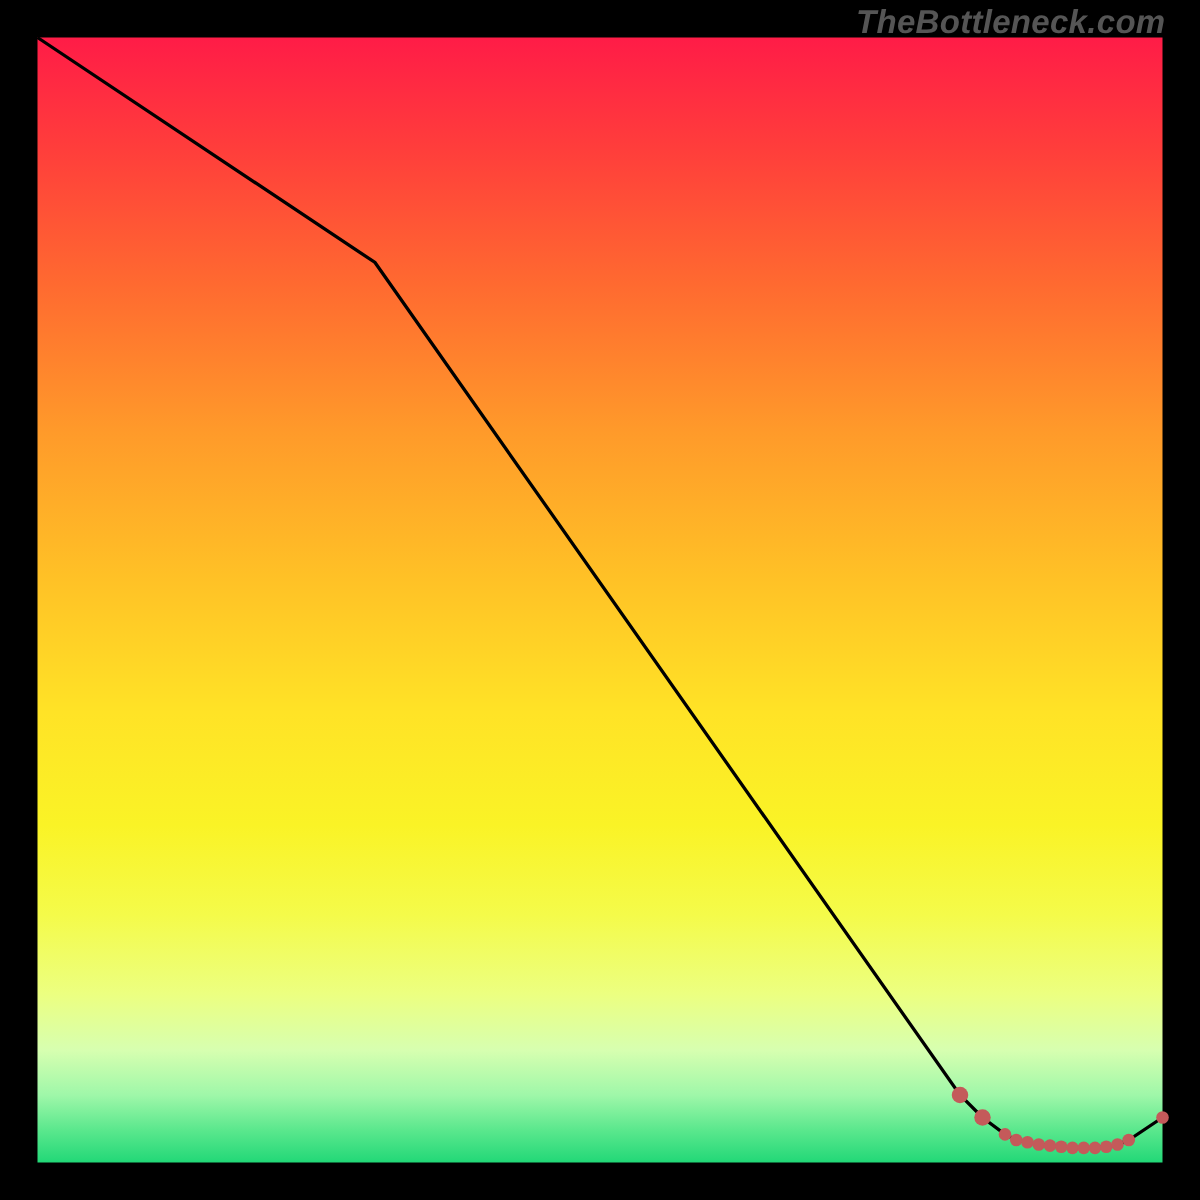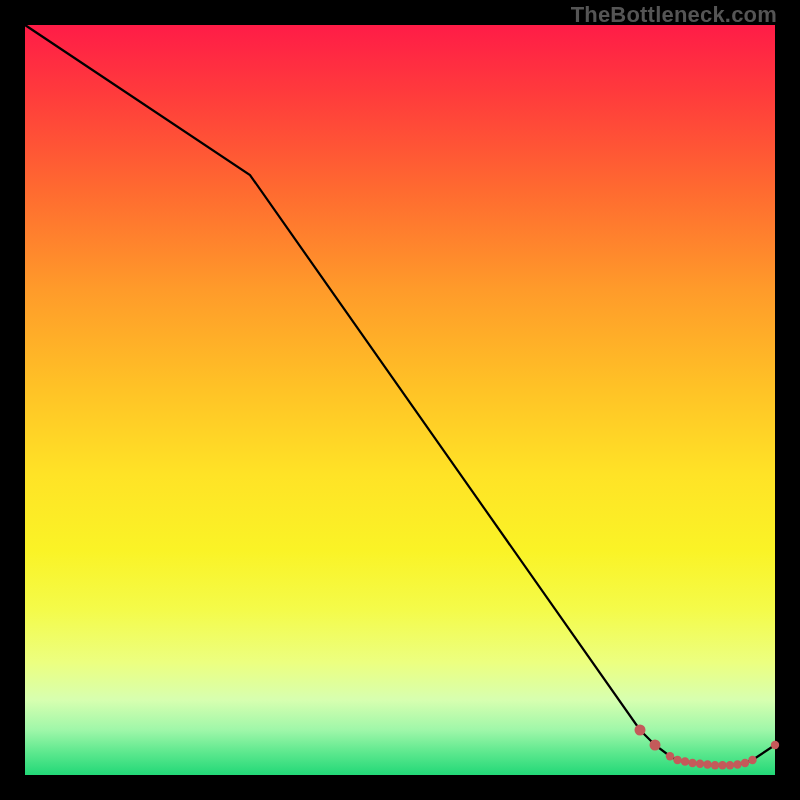--- a/index.html
+++ b/index.html
@@ -8,20 +8,21 @@
     width: 800px;
     height: 800px;
     background: #000;
     overflow: hidden;
     font-family: Arial, Helvetica, sans-serif;
   }
   .frame {
     position: relative;
     width: 787px;
     height: 800px;
+    font-style: italic;
   }
   .plot-area {
     position: absolute;
     left: 25px;
     top: 25px;
     width: 750px;
     height: 750px;
     
     background: linear-gradient(
       to bottom,

